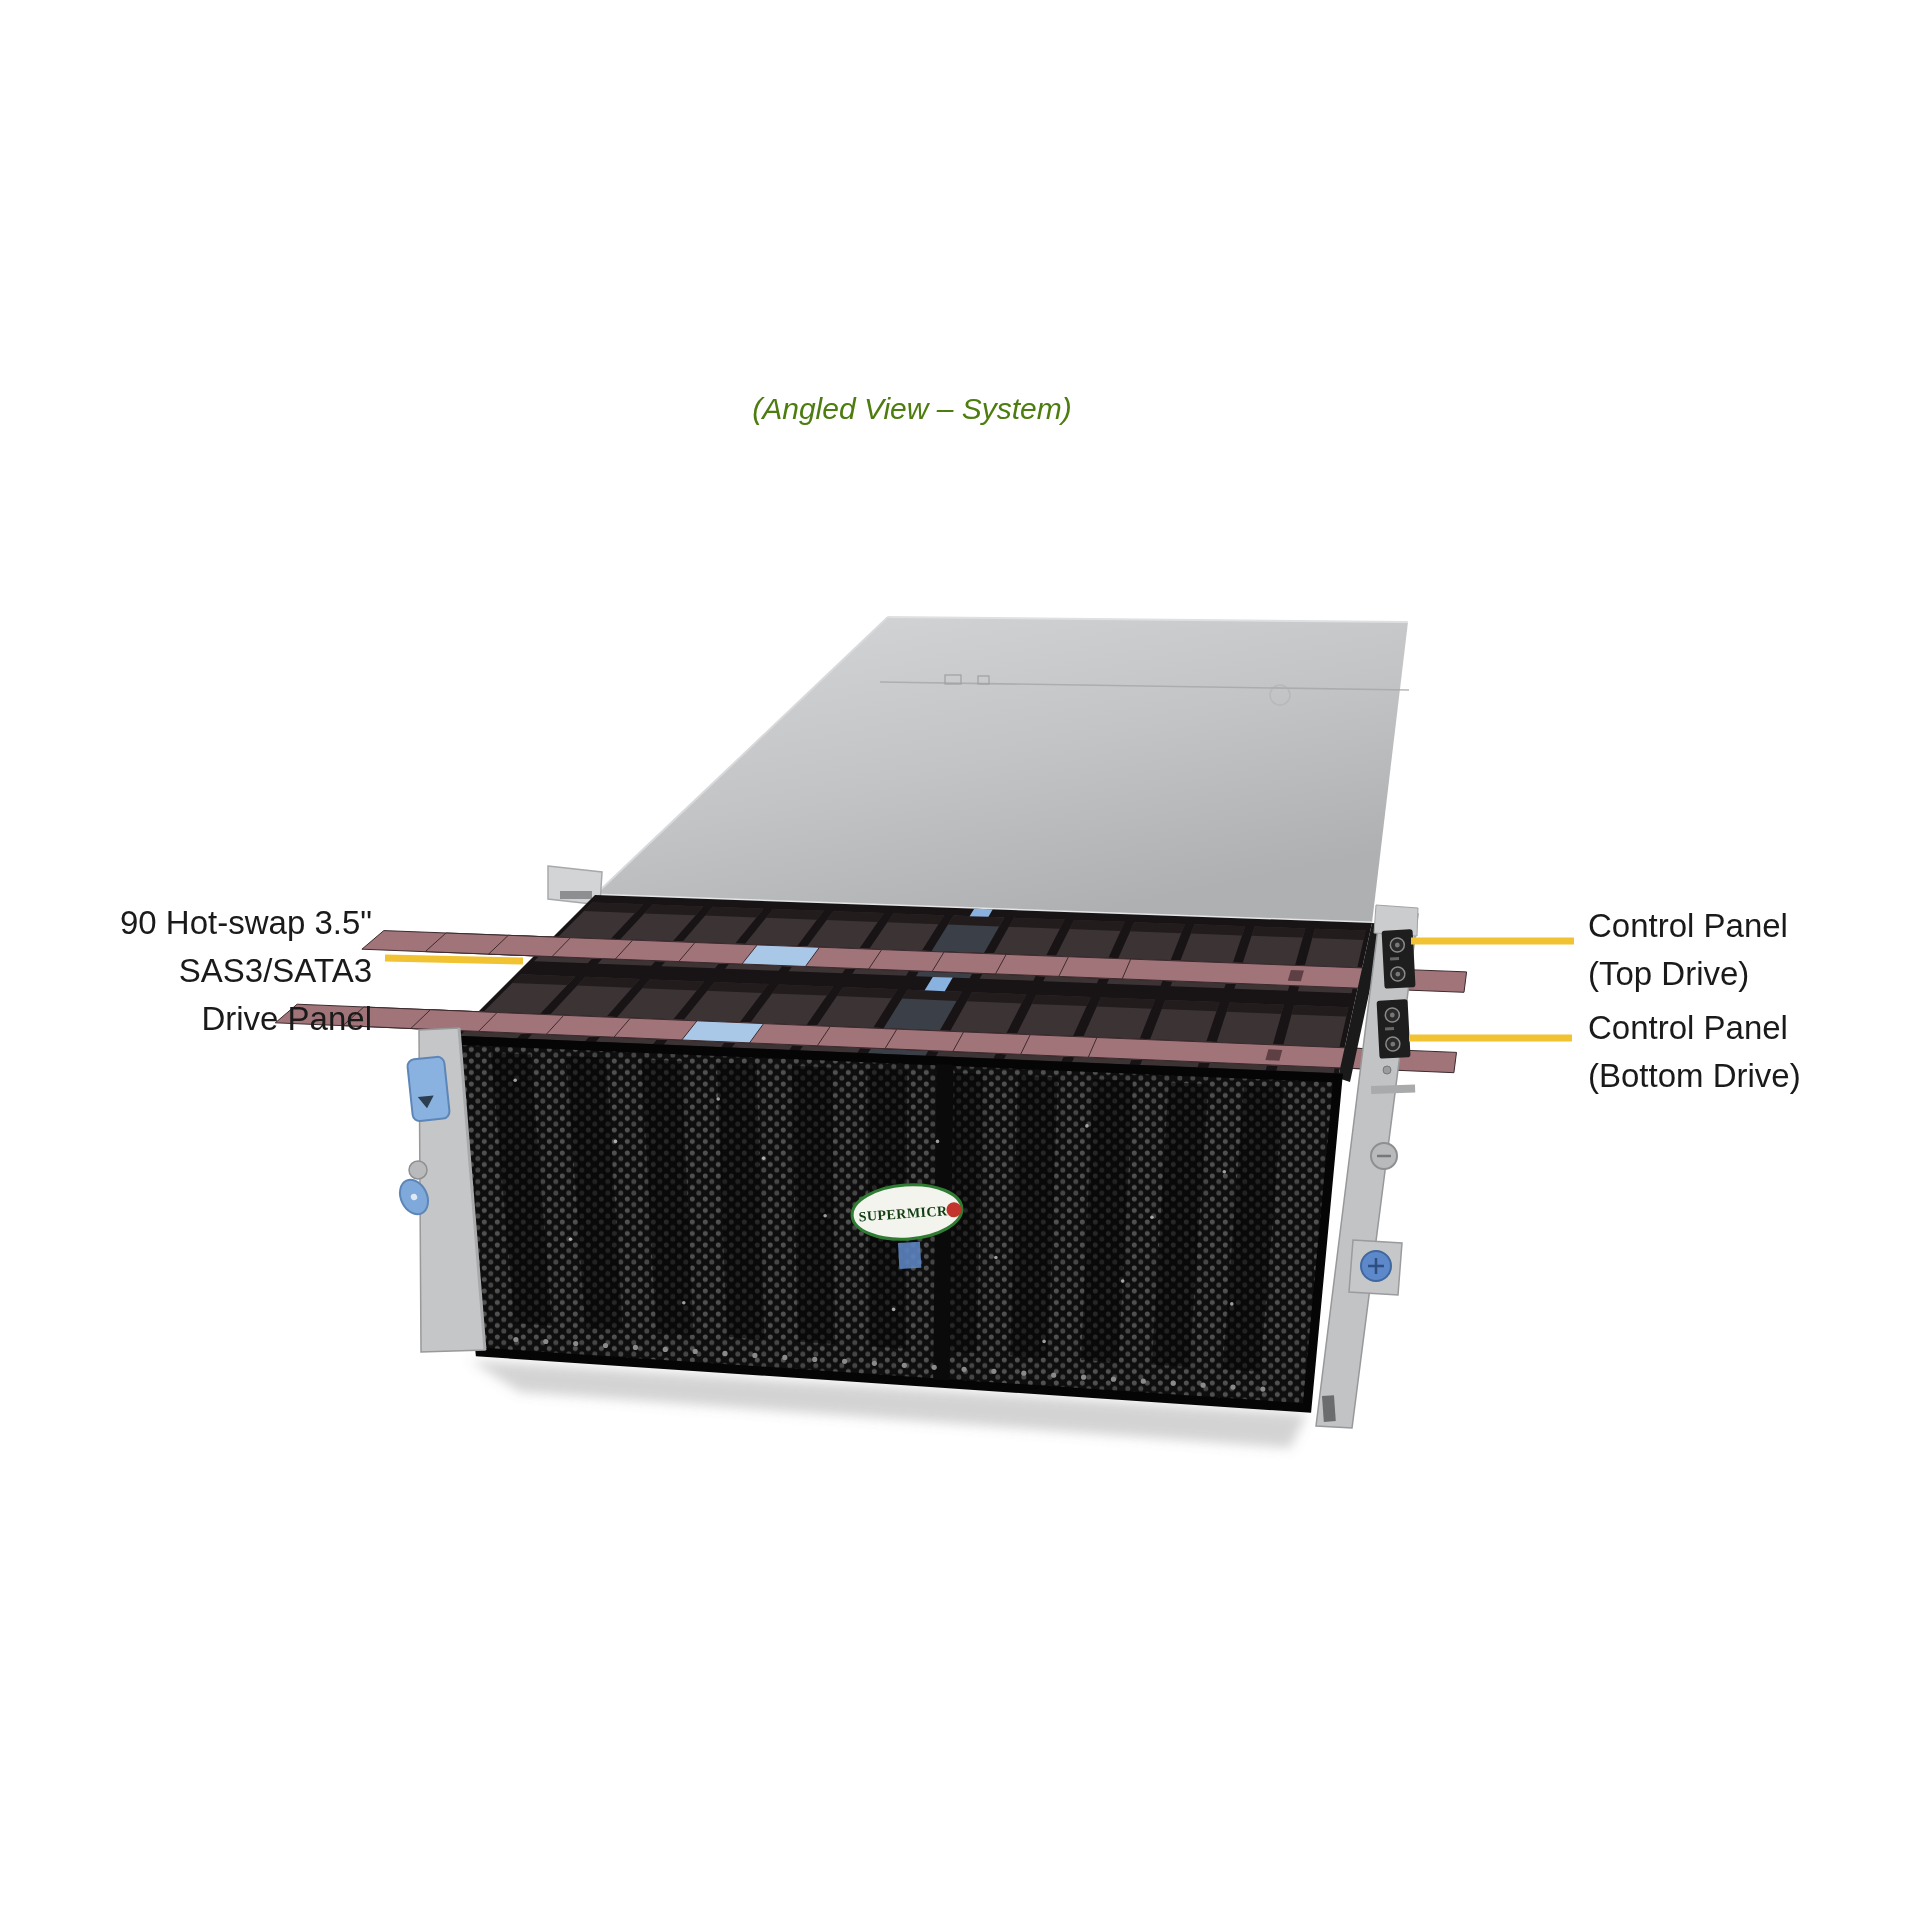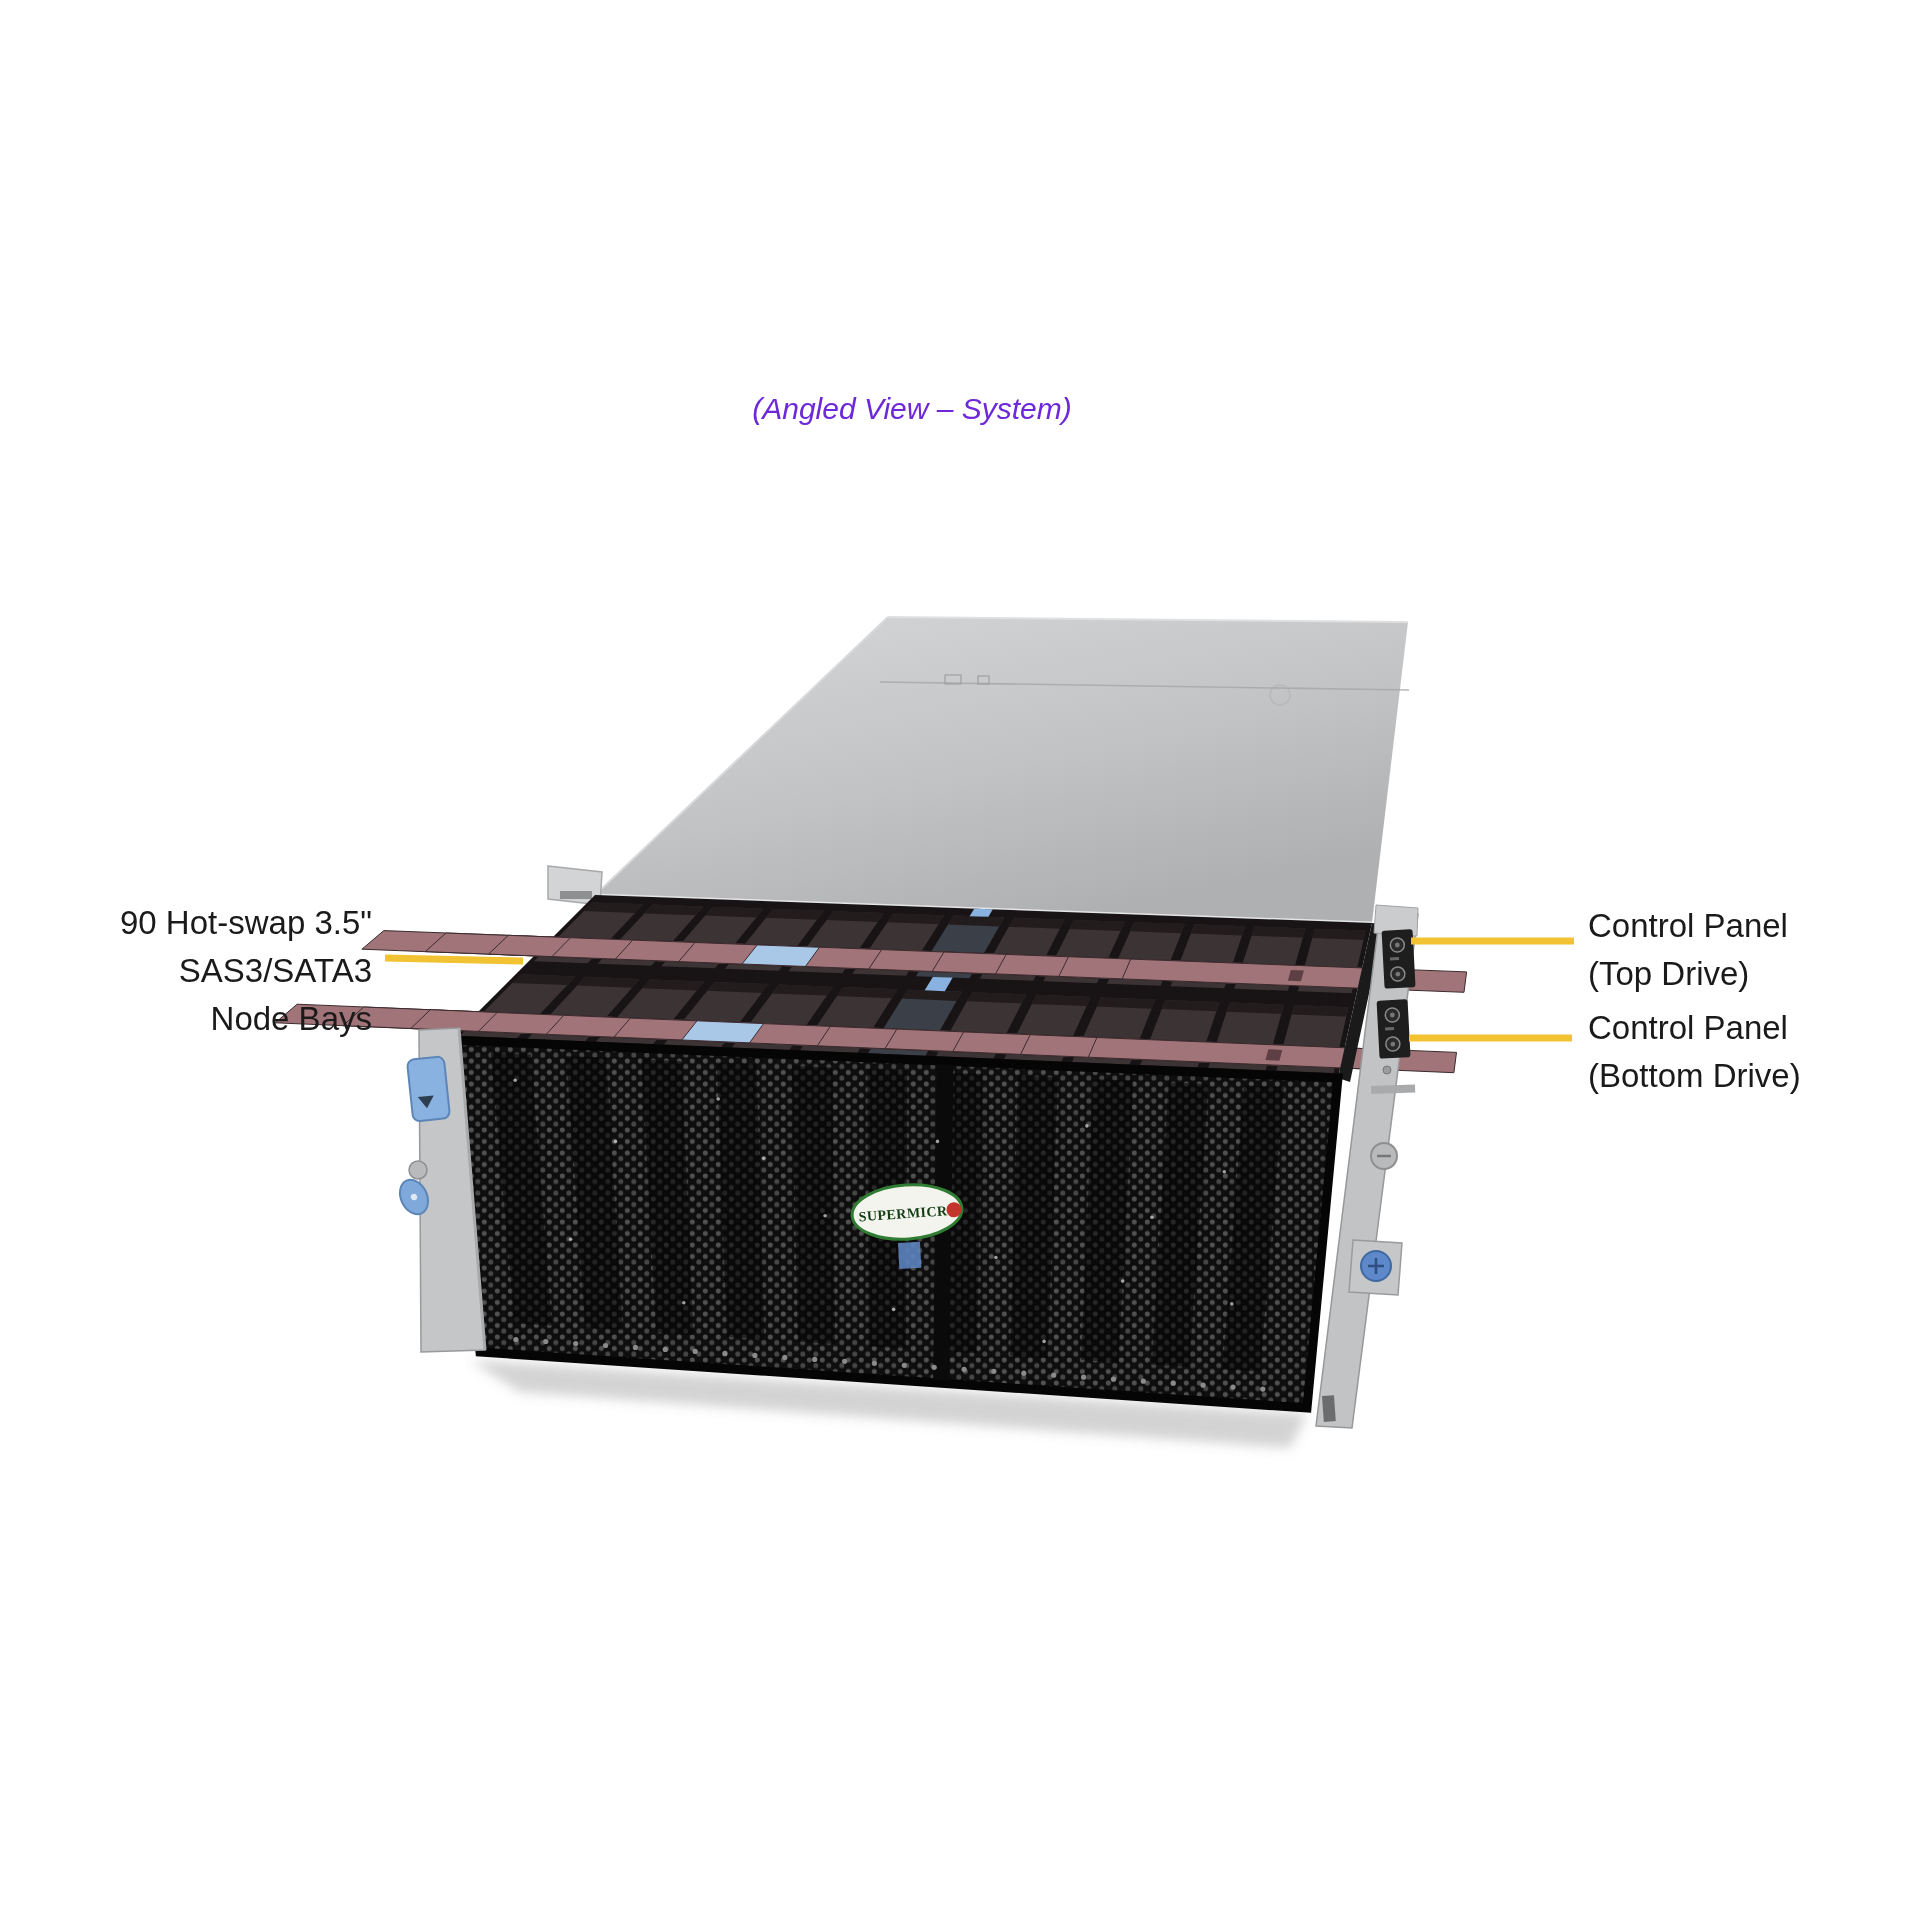--- a/index.html
+++ b/index.html
@@ -1,20 +1,20 @@
 <!DOCTYPE html>
 <html><head>
 <meta charset="utf-8">
 <style>
   html,body{margin:0;padding:0;background:#ffffff;}
   #stage{position:relative;width:1920px;height:1920px;background:#ffffff;overflow:hidden;
          font-family:"Liberation Sans",sans-serif;}
   #scene{position:absolute;left:0;top:0;}
   .title{position:absolute;left:912px;top:392px;transform:translateX(-50%);
-         font-style:italic;font-size:30px;color:#6d28d9;white-space:nowrap;}
+         font-style:italic;font-size:30px;color:#4d7c0f;white-space:nowrap;}
   .label{position:absolute;color:#1a1a1a;font-size:33px;line-height:48px;}
   .label-left{left:92px;top:899px;width:280px;text-align:right;}
   .label-r1{left:1588px;top:902px;}
   .label-r2{left:1588px;top:1004px;}
 </style>
 </head>
 <body>
 
 <div id="stage">
 
@@ -283,21 +283,21 @@
     <line x1="385" y1="958" x2="523" y2="961" stroke="#F1C232" stroke-width="7"></line>
     <line x1="1411" y1="941" x2="1574" y2="941" stroke="#F1C232" stroke-width="7"></line>
     <line x1="1409" y1="1038" x2="1572" y2="1038" stroke="#F1C232" stroke-width="7"></line>
   </svg>
 
   <div class="title">(Angled View – System)</div>
 
   <div class="label label-left">
     <div>90 Hot-swap 3.5"</div>
     <div>SAS3/SATA3</div>
-    <div>Node Bays</div>
+    <div>Drive Panel</div>
   </div>
 
   <div class="label label-r1">
     <div>Control Panel</div>
     <div>(Top Drive)</div>
   </div>
 
   <div class="label label-r2">
     <div>Control Panel</div>
     <div>(Bottom Drive)</div>

